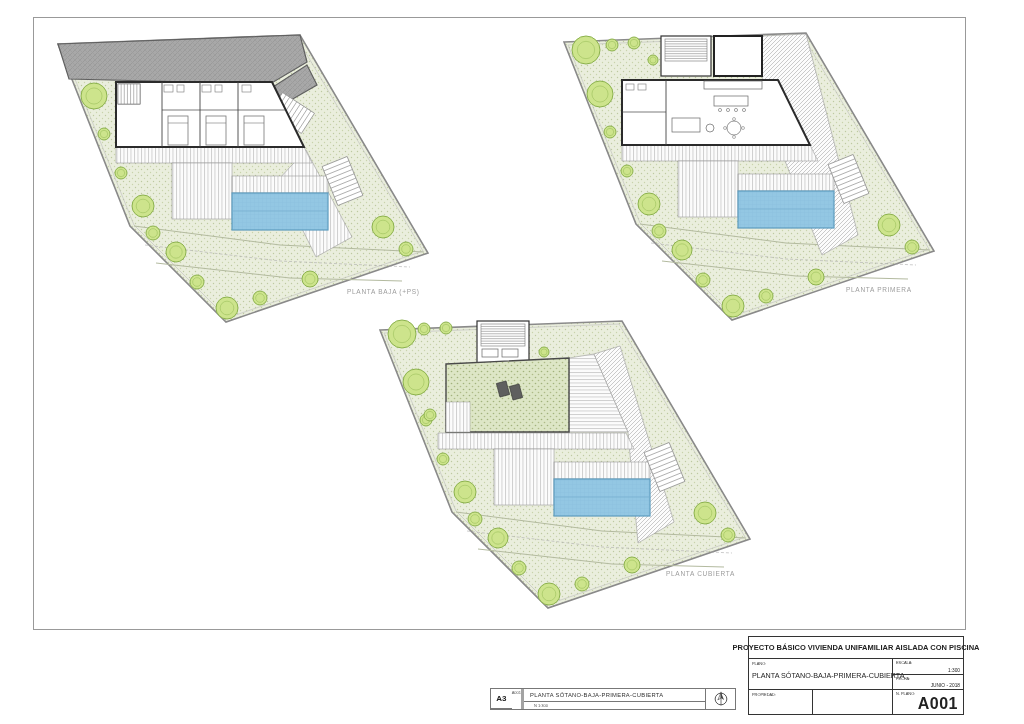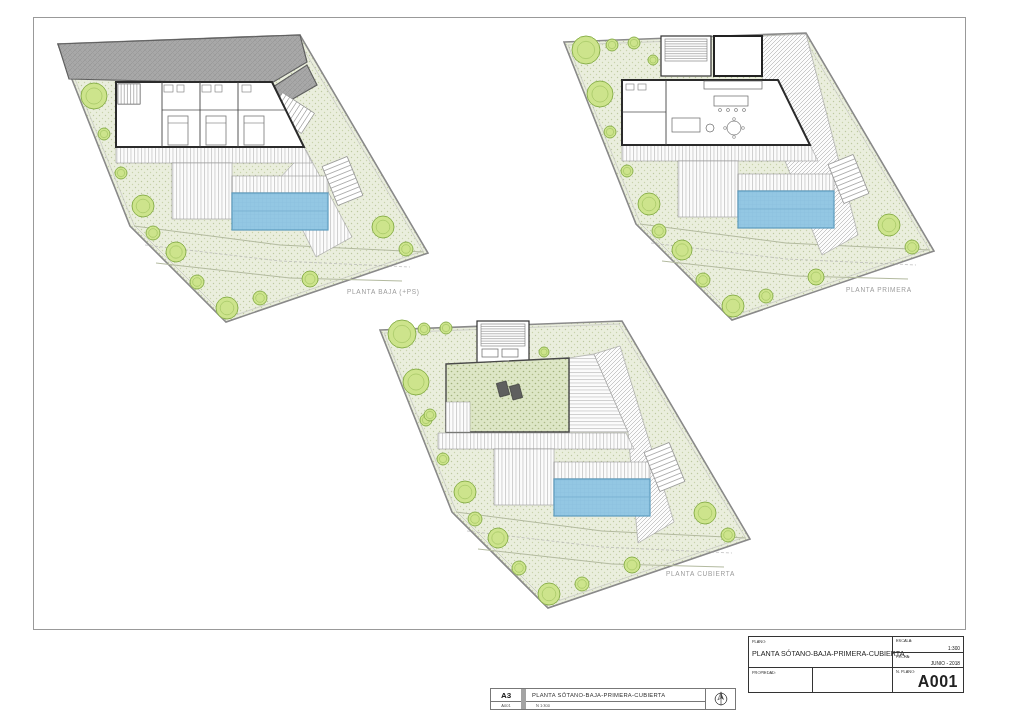--- a/index.html
+++ b/index.html
@@ -7,21 +7,21 @@
        font-family:"Liberation Sans",sans-serif;color:#222;}
   .frame{position:absolute;left:33px;top:17px;width:931px;height:611px;
          border:1px solid #999;}
   .plan{position:absolute;width:400px;height:300px;}
   .plan svg{position:absolute;left:0;top:0;}
   .plan-label{position:absolute;font-size:6.5px;letter-spacing:.7px;
               color:#9c9c9c;white-space:nowrap;}
   
   .strip{position:absolute;left:490px;top:688px;width:246px;height:22px;
          border:1px solid #777;background:#fff;display:flex;box-sizing:border-box;}
-  .strip-a3{width:30px;border-right:5px solid #a3a3a3;display:flex;flex-direction:column;}
+  .strip-a3{width:30px;border-right:3px solid #a3a3a3;display:flex;flex-direction:row;}
   .a3{flex:1;display:flex;align-items:center;justify-content:center;
       font-weight:bold;font-size:8px;border-bottom:1px solid #777;}
   .a3sub{height:7px;display:flex;align-items:center;justify-content:center;
          font-size:4px;color:#555;}
   .strip-title{flex:1;display:flex;flex-direction:column;border-right:1px solid #777;min-width:0;}
   .st{flex:1;display:flex;align-items:center;padding-left:6px;font-size:5.8px;
       letter-spacing:.3px;color:#333;border-bottom:1px solid #777;}
   .stsub{height:7px;display:flex;align-items:center;padding-left:10px;
          font-size:4px;color:#555;}
   .strip-compass{width:29px;display:flex;align-items:center;justify-content:center;}
@@ -450,20 +450,21 @@
     <svg width="18" height="18" viewBox="0 0 20 20">
       <circle cx="10" cy="10" r="6.5" fill="none" stroke="#444" stroke-width="1"></circle>
       <line x1="10" y1="2" x2="10" y2="17" stroke="#444" stroke-width="0.8"></line>
       <path d="M10 3 L13.5 11 L10 9 Z" fill="#444"></path>
       <path d="M10 3 L6.5 11 L10 9 Z" fill="none" stroke="#444" stroke-width="0.7"></path>
     </svg>
   </div>
 </div>
 
 <div class="tblock">
+  <div class="tb-project">PROYECTO BÁSICO VIVIENDA UNIFAMILIAR AISLADA CON PISCINA</div>
   <div class="tb-mid">
     <div class="tb-plano">
       <span class="lbl">PLANO:</span>
       <div class="val">PLANTA SÓTANO-BAJA-PRIMERA-CUBIERTA</div>
     </div>
     <div class="tb-right">
       <div class="cell">
         <span class="lbl">ESCALA:</span>
         <span class="rv">1:300</span>
       </div>

